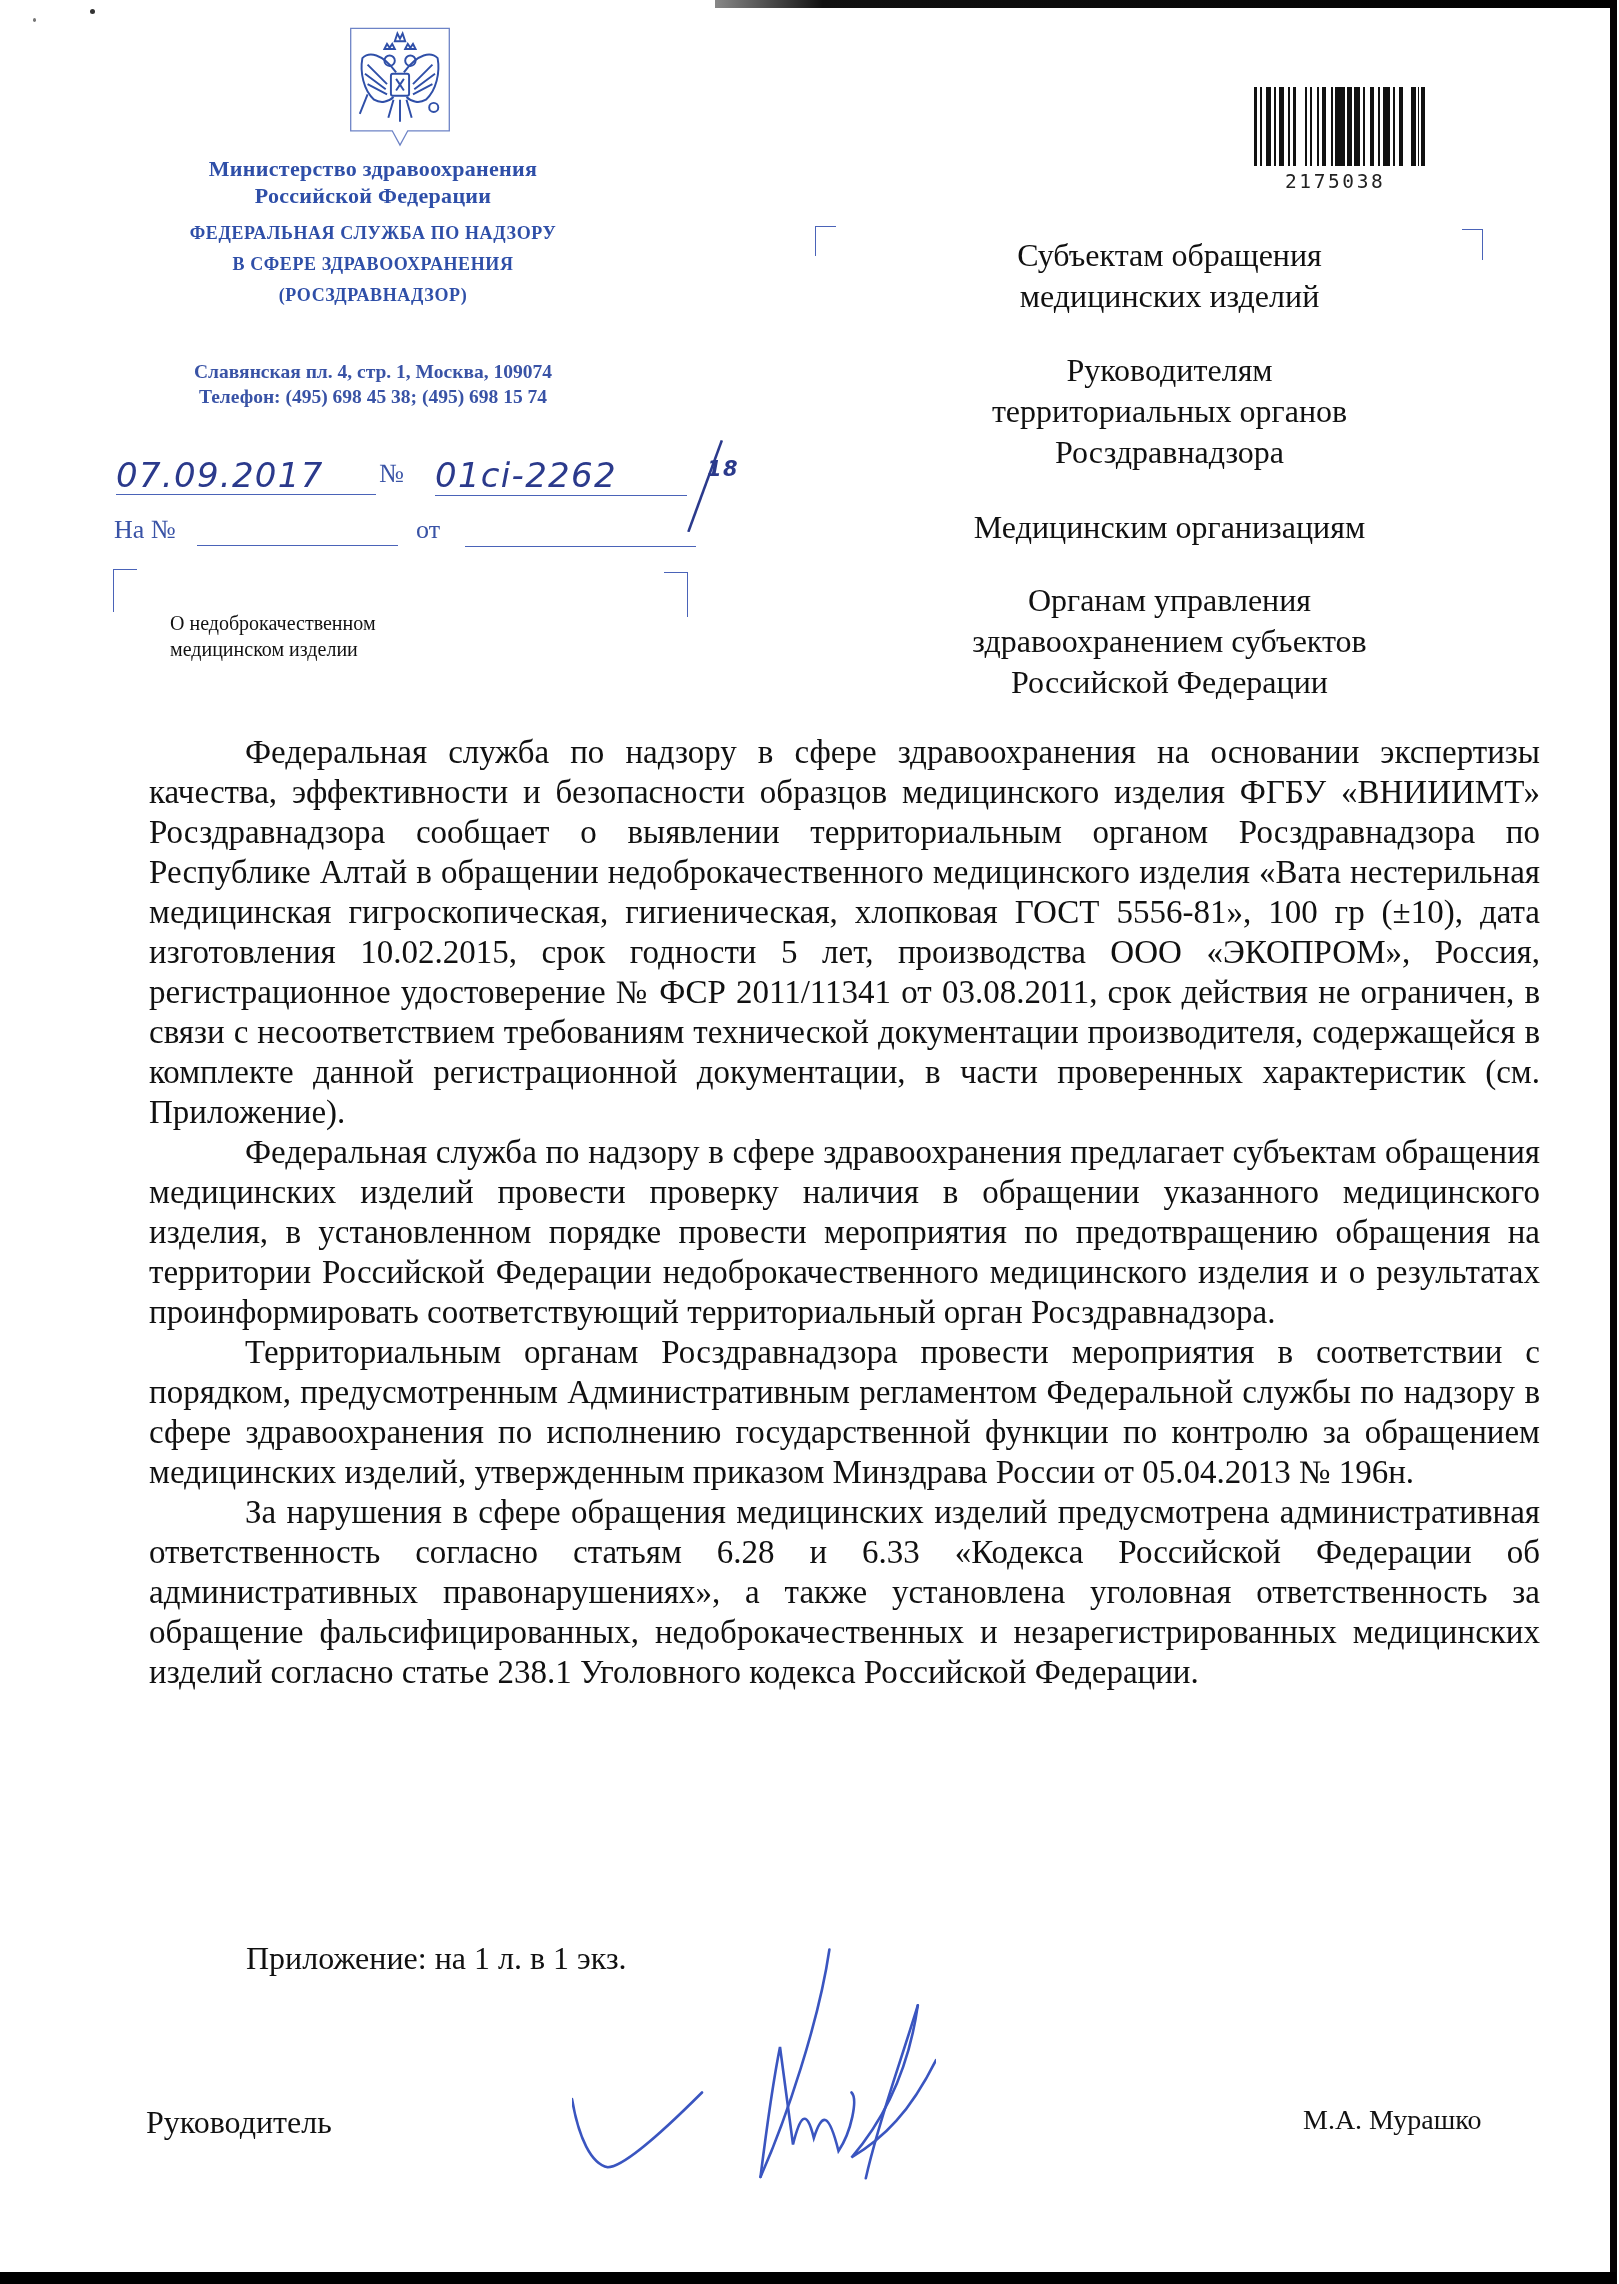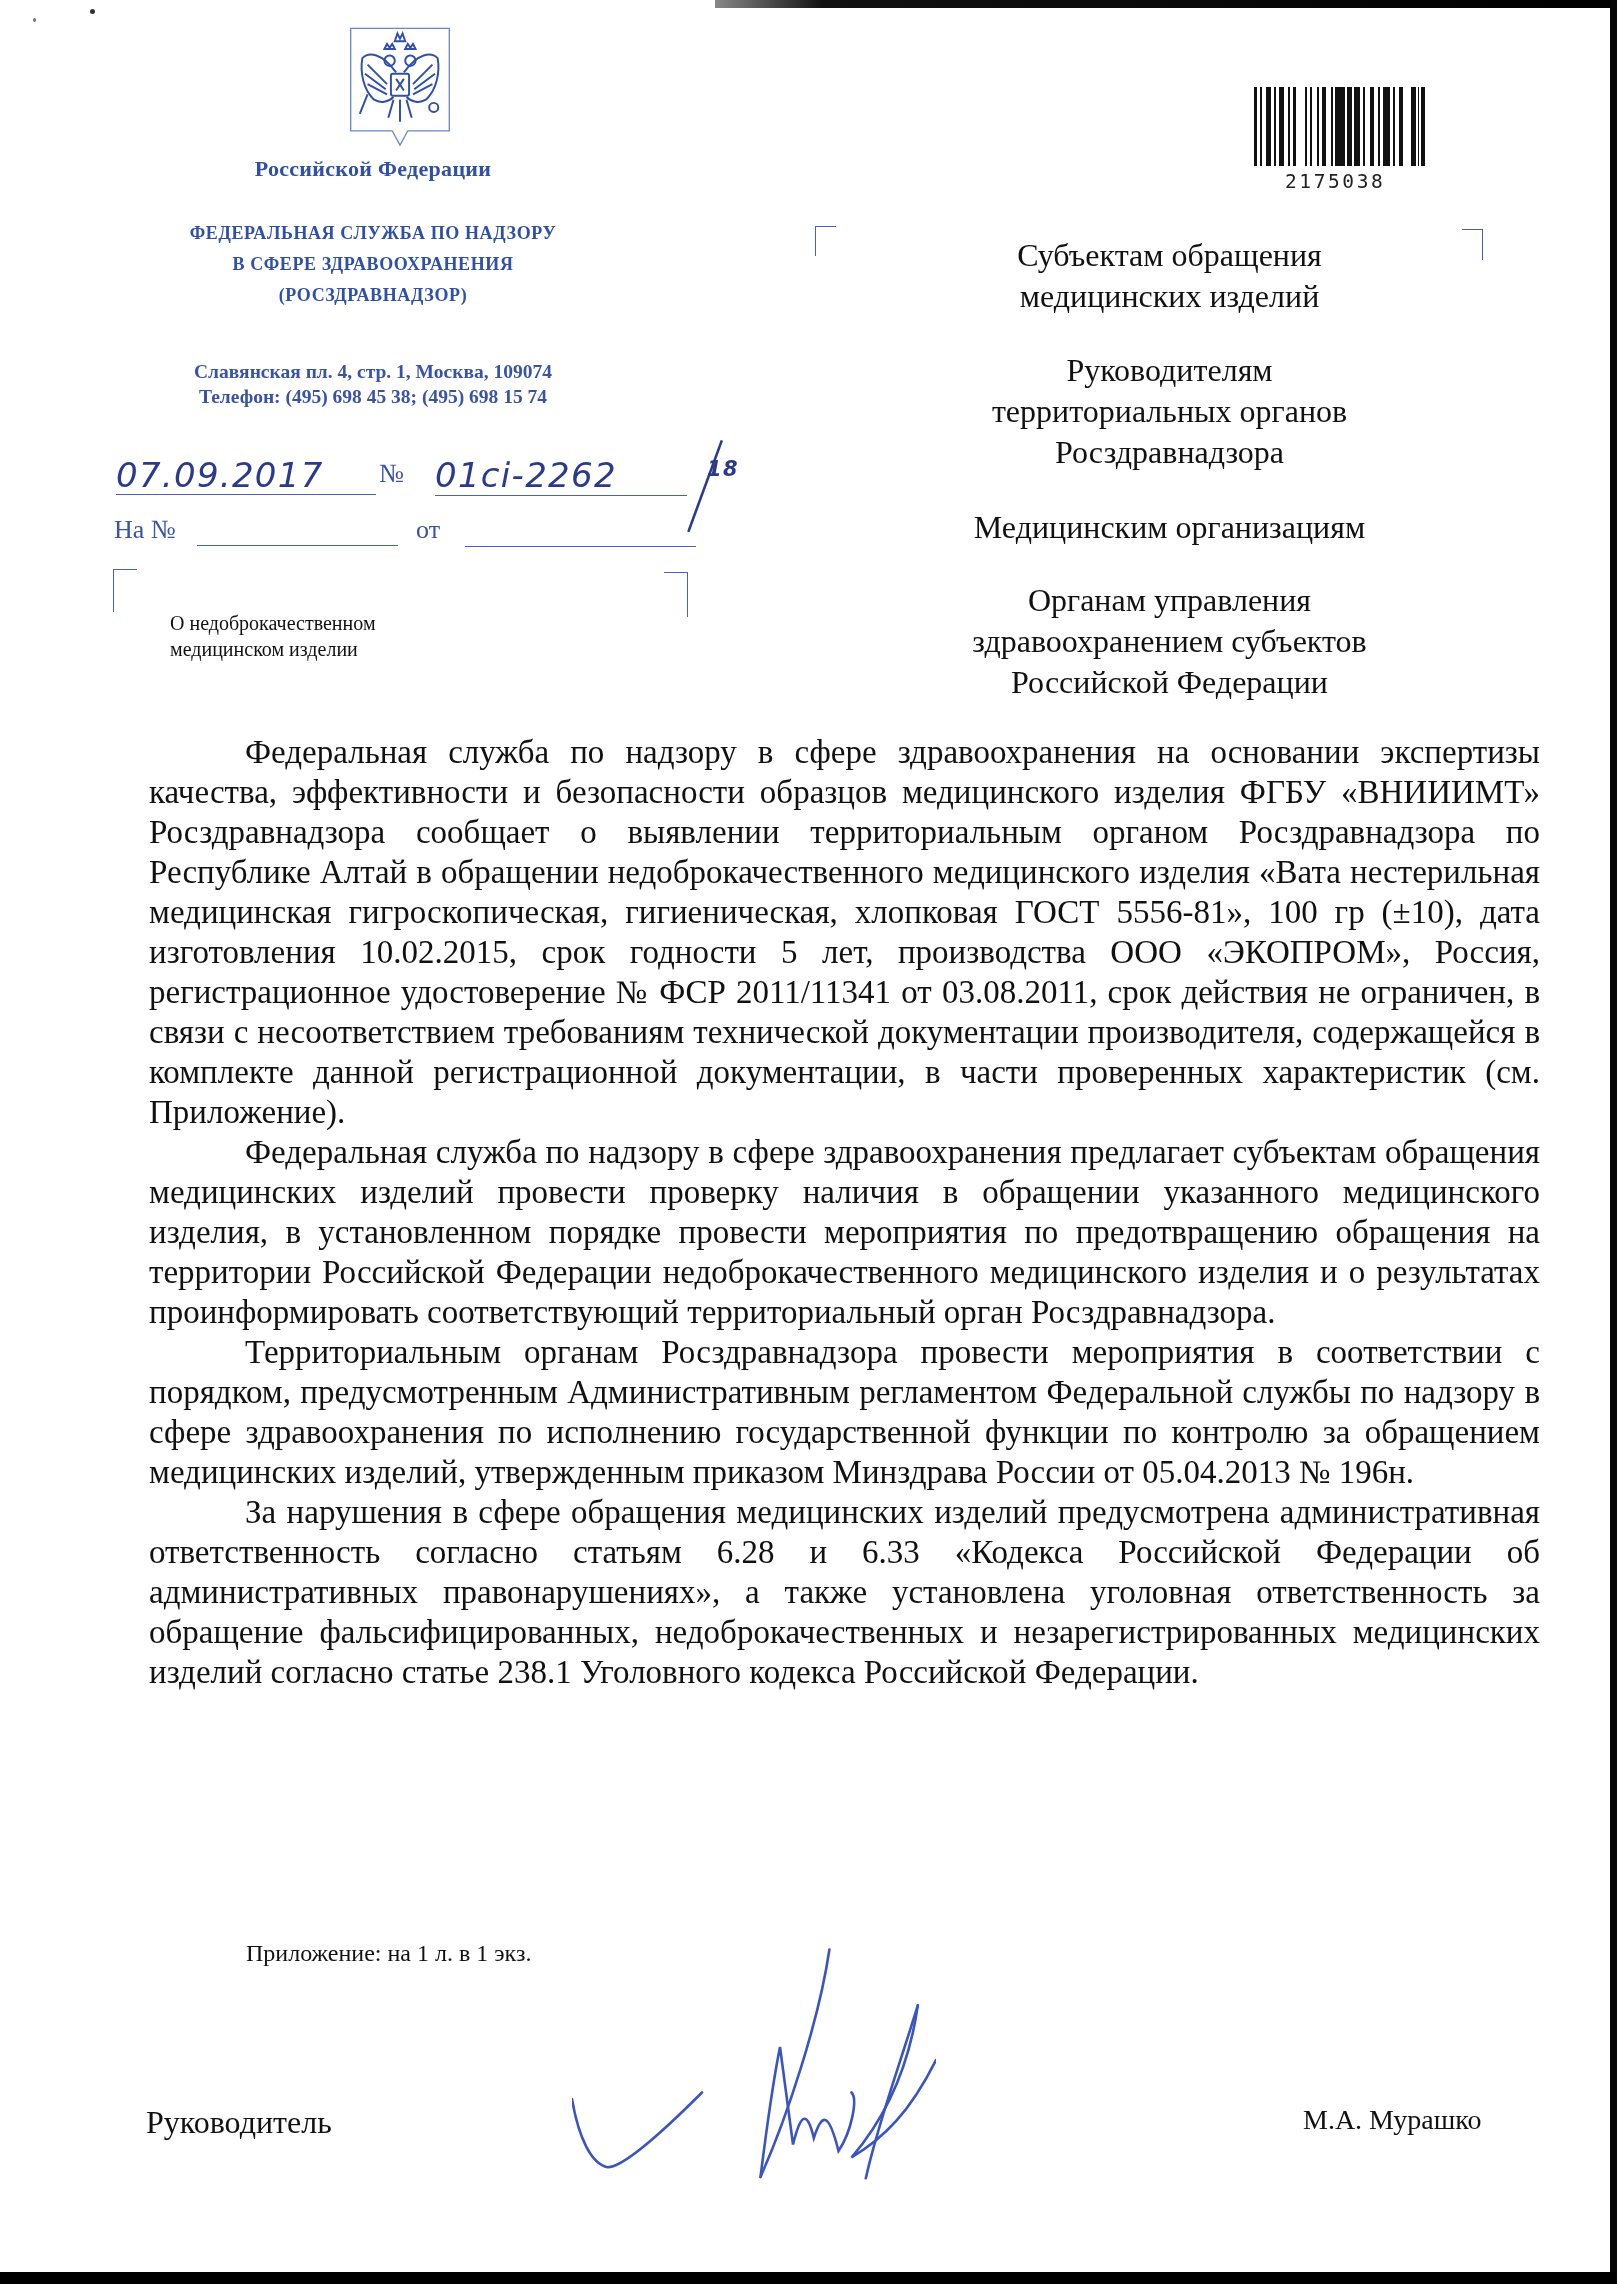--- a/index.html
+++ b/index.html
@@ -34,21 +34,21 @@
 
     
     .barcode { left: 1254px; top: 87px; width: 195px; height: 79px; display: flex; align-items: stretch; gap: 0; }
     .barcode span { display: block; background: #111; height: 100%; }
     .barcode-num { left: 1285px; top: 170px; font-family: "DejaVu Sans Mono", monospace; font-size: 19.5px; letter-spacing: 2.6px; color: #222; }
 
     
     .body-text { left: 149px; width: 1391px; top: 732px; font-size: 33px; line-height: 40px; color: #111; }
     .body-text p { margin: 0; text-align: justify; text-indent: 96px; }
 
-    .attach { left: 246px; top: 1940px; font-size: 24px; color: #111; text-align: right; }
+    .attach { left: 246px; top: 1940px; font-size: 32px; color: #111; text-align: right; }
     .signer-title { left: 146px; top: 2104px; font-size: 32px; color: #111; }
     .signer-name { left: 1303px; top: 2104px; font-size: 28px; color: #111; }
     .signature { left: 572px; top: 1943px; width: 364px; height: 273px; }
   </style>
 </head>
 <body>
 
 <div class="abs bar-top"></div>
 <div class="abs bar-right"></div>
 <div class="abs bar-bottom"></div>
@@ -77,20 +77,21 @@
 
       <path d="M70 112 L62 140 M80 112 L80 146 M90 112 L98 140"></path>
 
       <path d="M30 104 L18 134"></path>
       <circle cx="132" cy="124" r="7"></circle>
     </g>
   </svg>
 </div>
 
 <div class="abs lh lh-ministry">
+  <div>Министерство здравоохранения</div>
   <div>Российской Федерации</div>
 </div>
 <div class="abs lh lh-service">
   <div>ФЕДЕРАЛЬНАЯ СЛУЖБА ПО НАДЗОРУ</div>
   <div>В СФЕРЕ ЗДРАВООХРАНЕНИЯ</div>
   <div>(РОСЗДРАВНАДЗОР)</div>
 </div>
 <div class="abs lh lh-address">
   <div>Славянская пл. 4, стр. 1, Москва, 109074</div>
   <div>Телефон: (495) 698 45 38; (495) 698 15 74</div>

